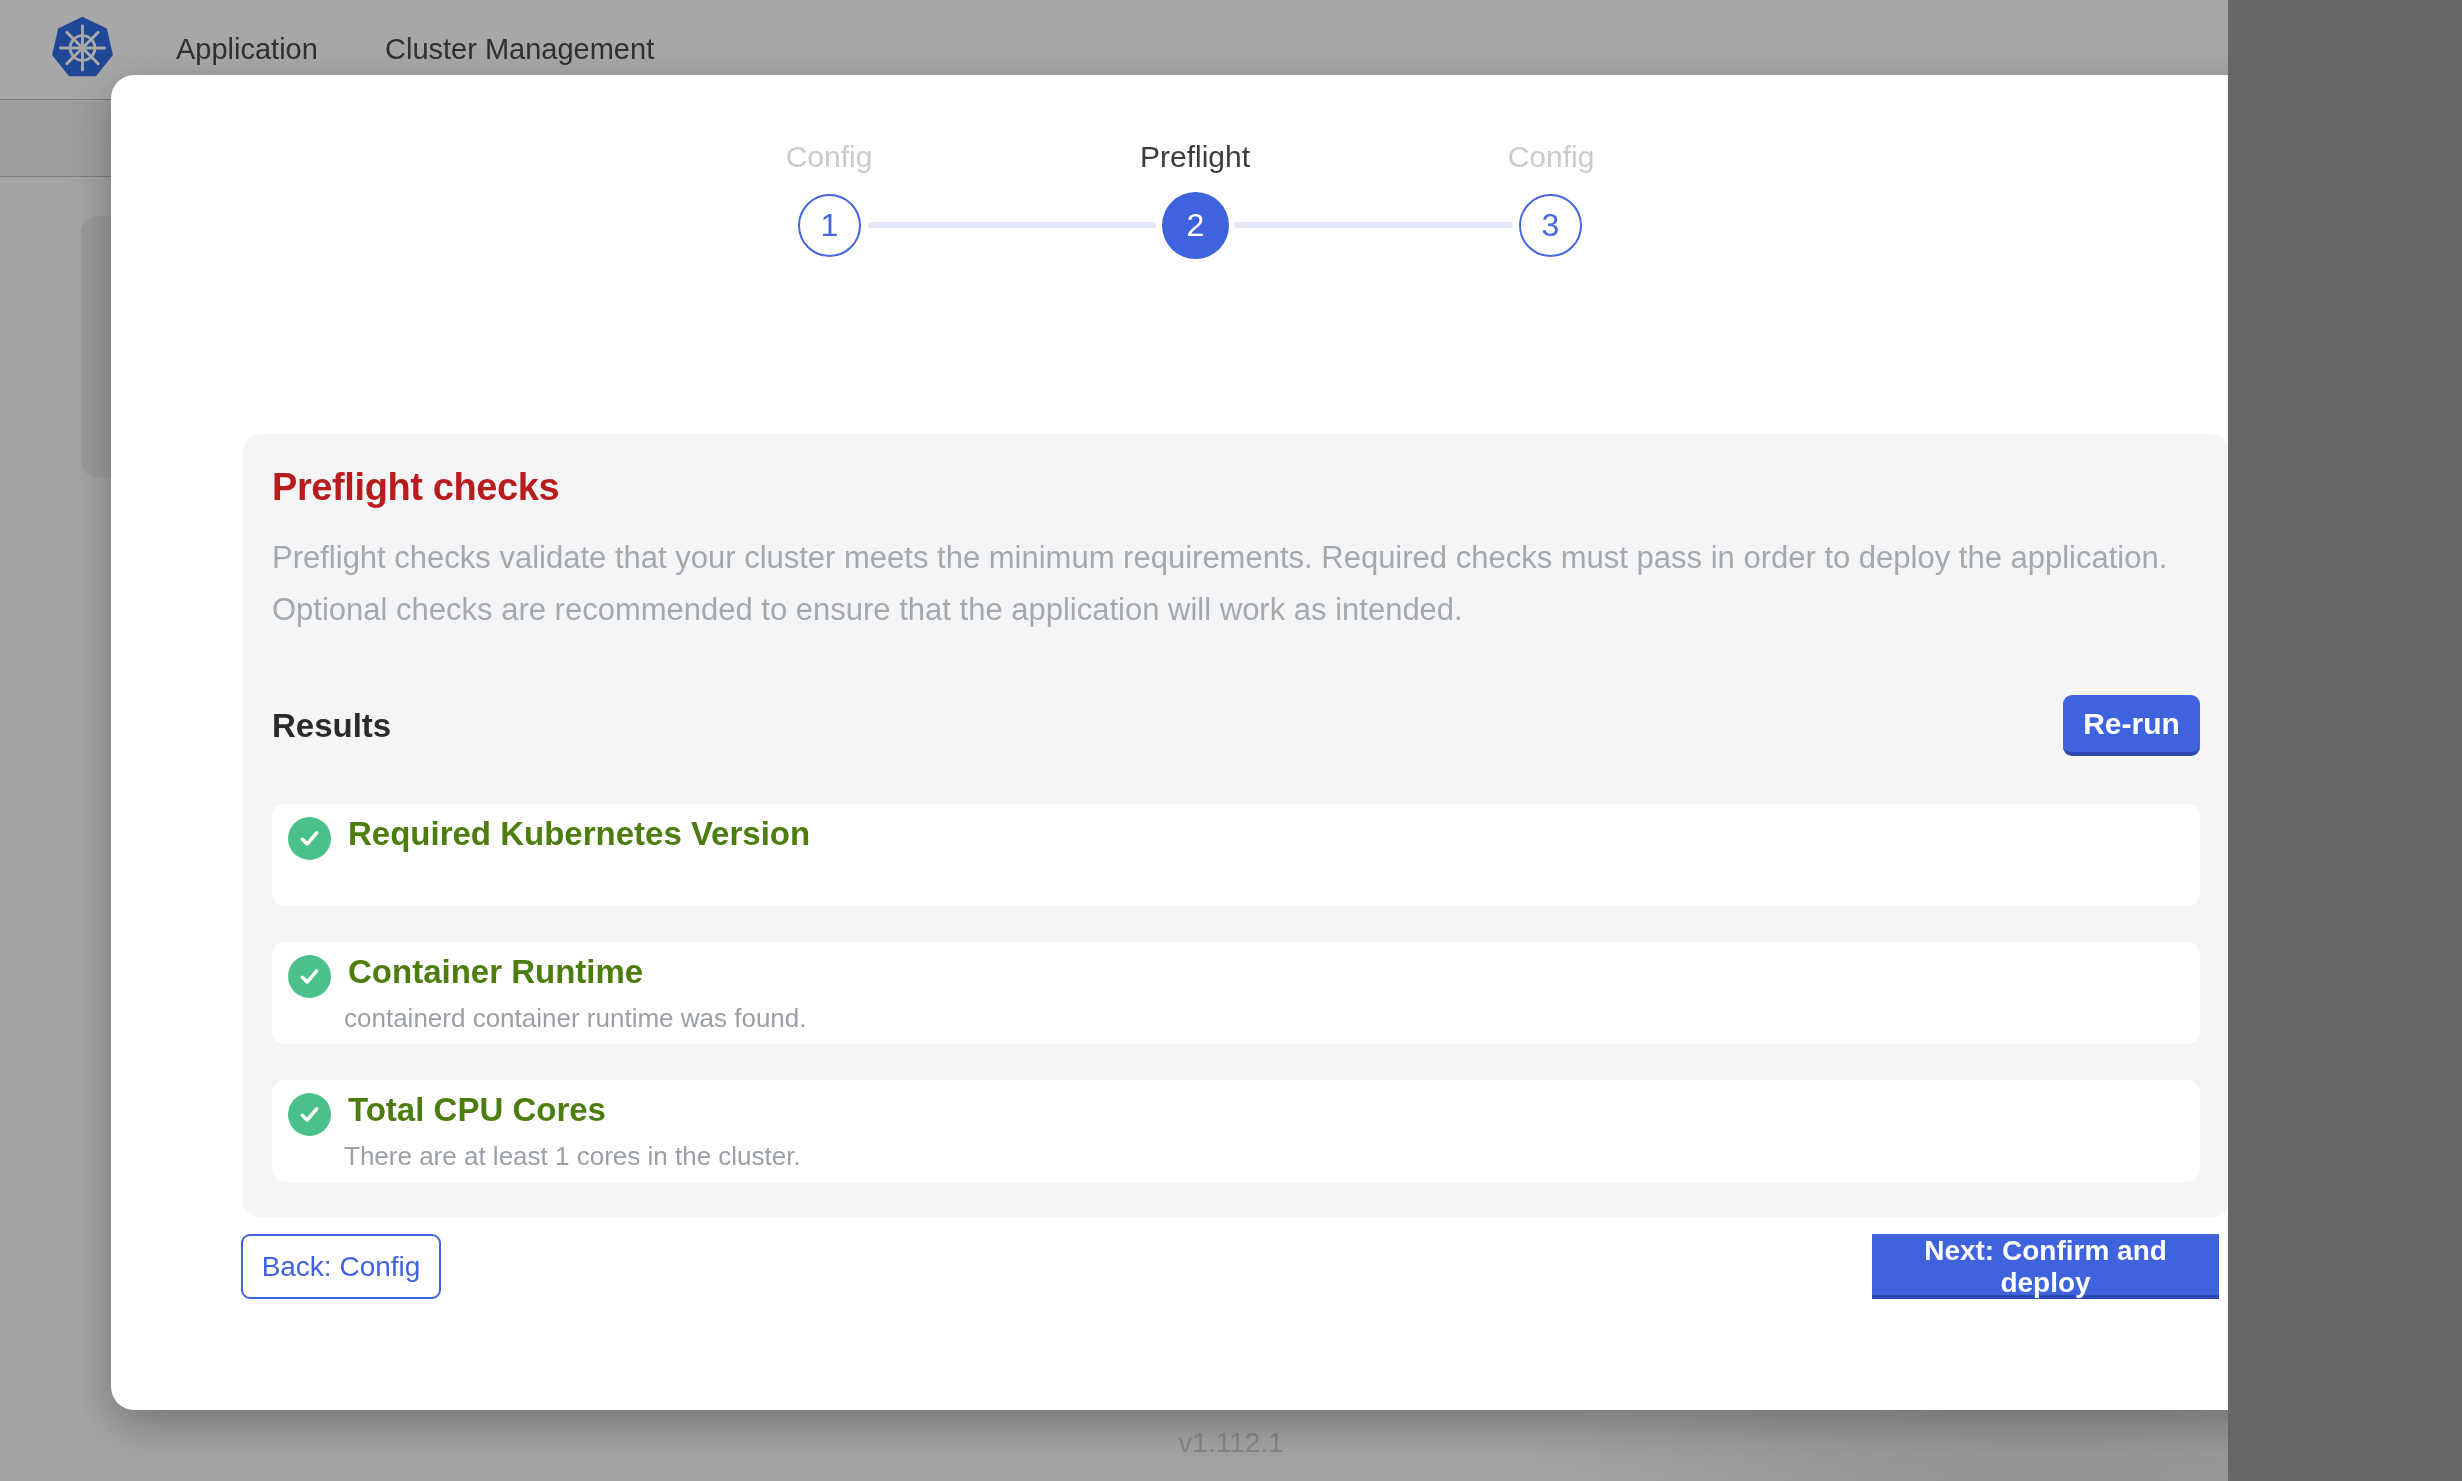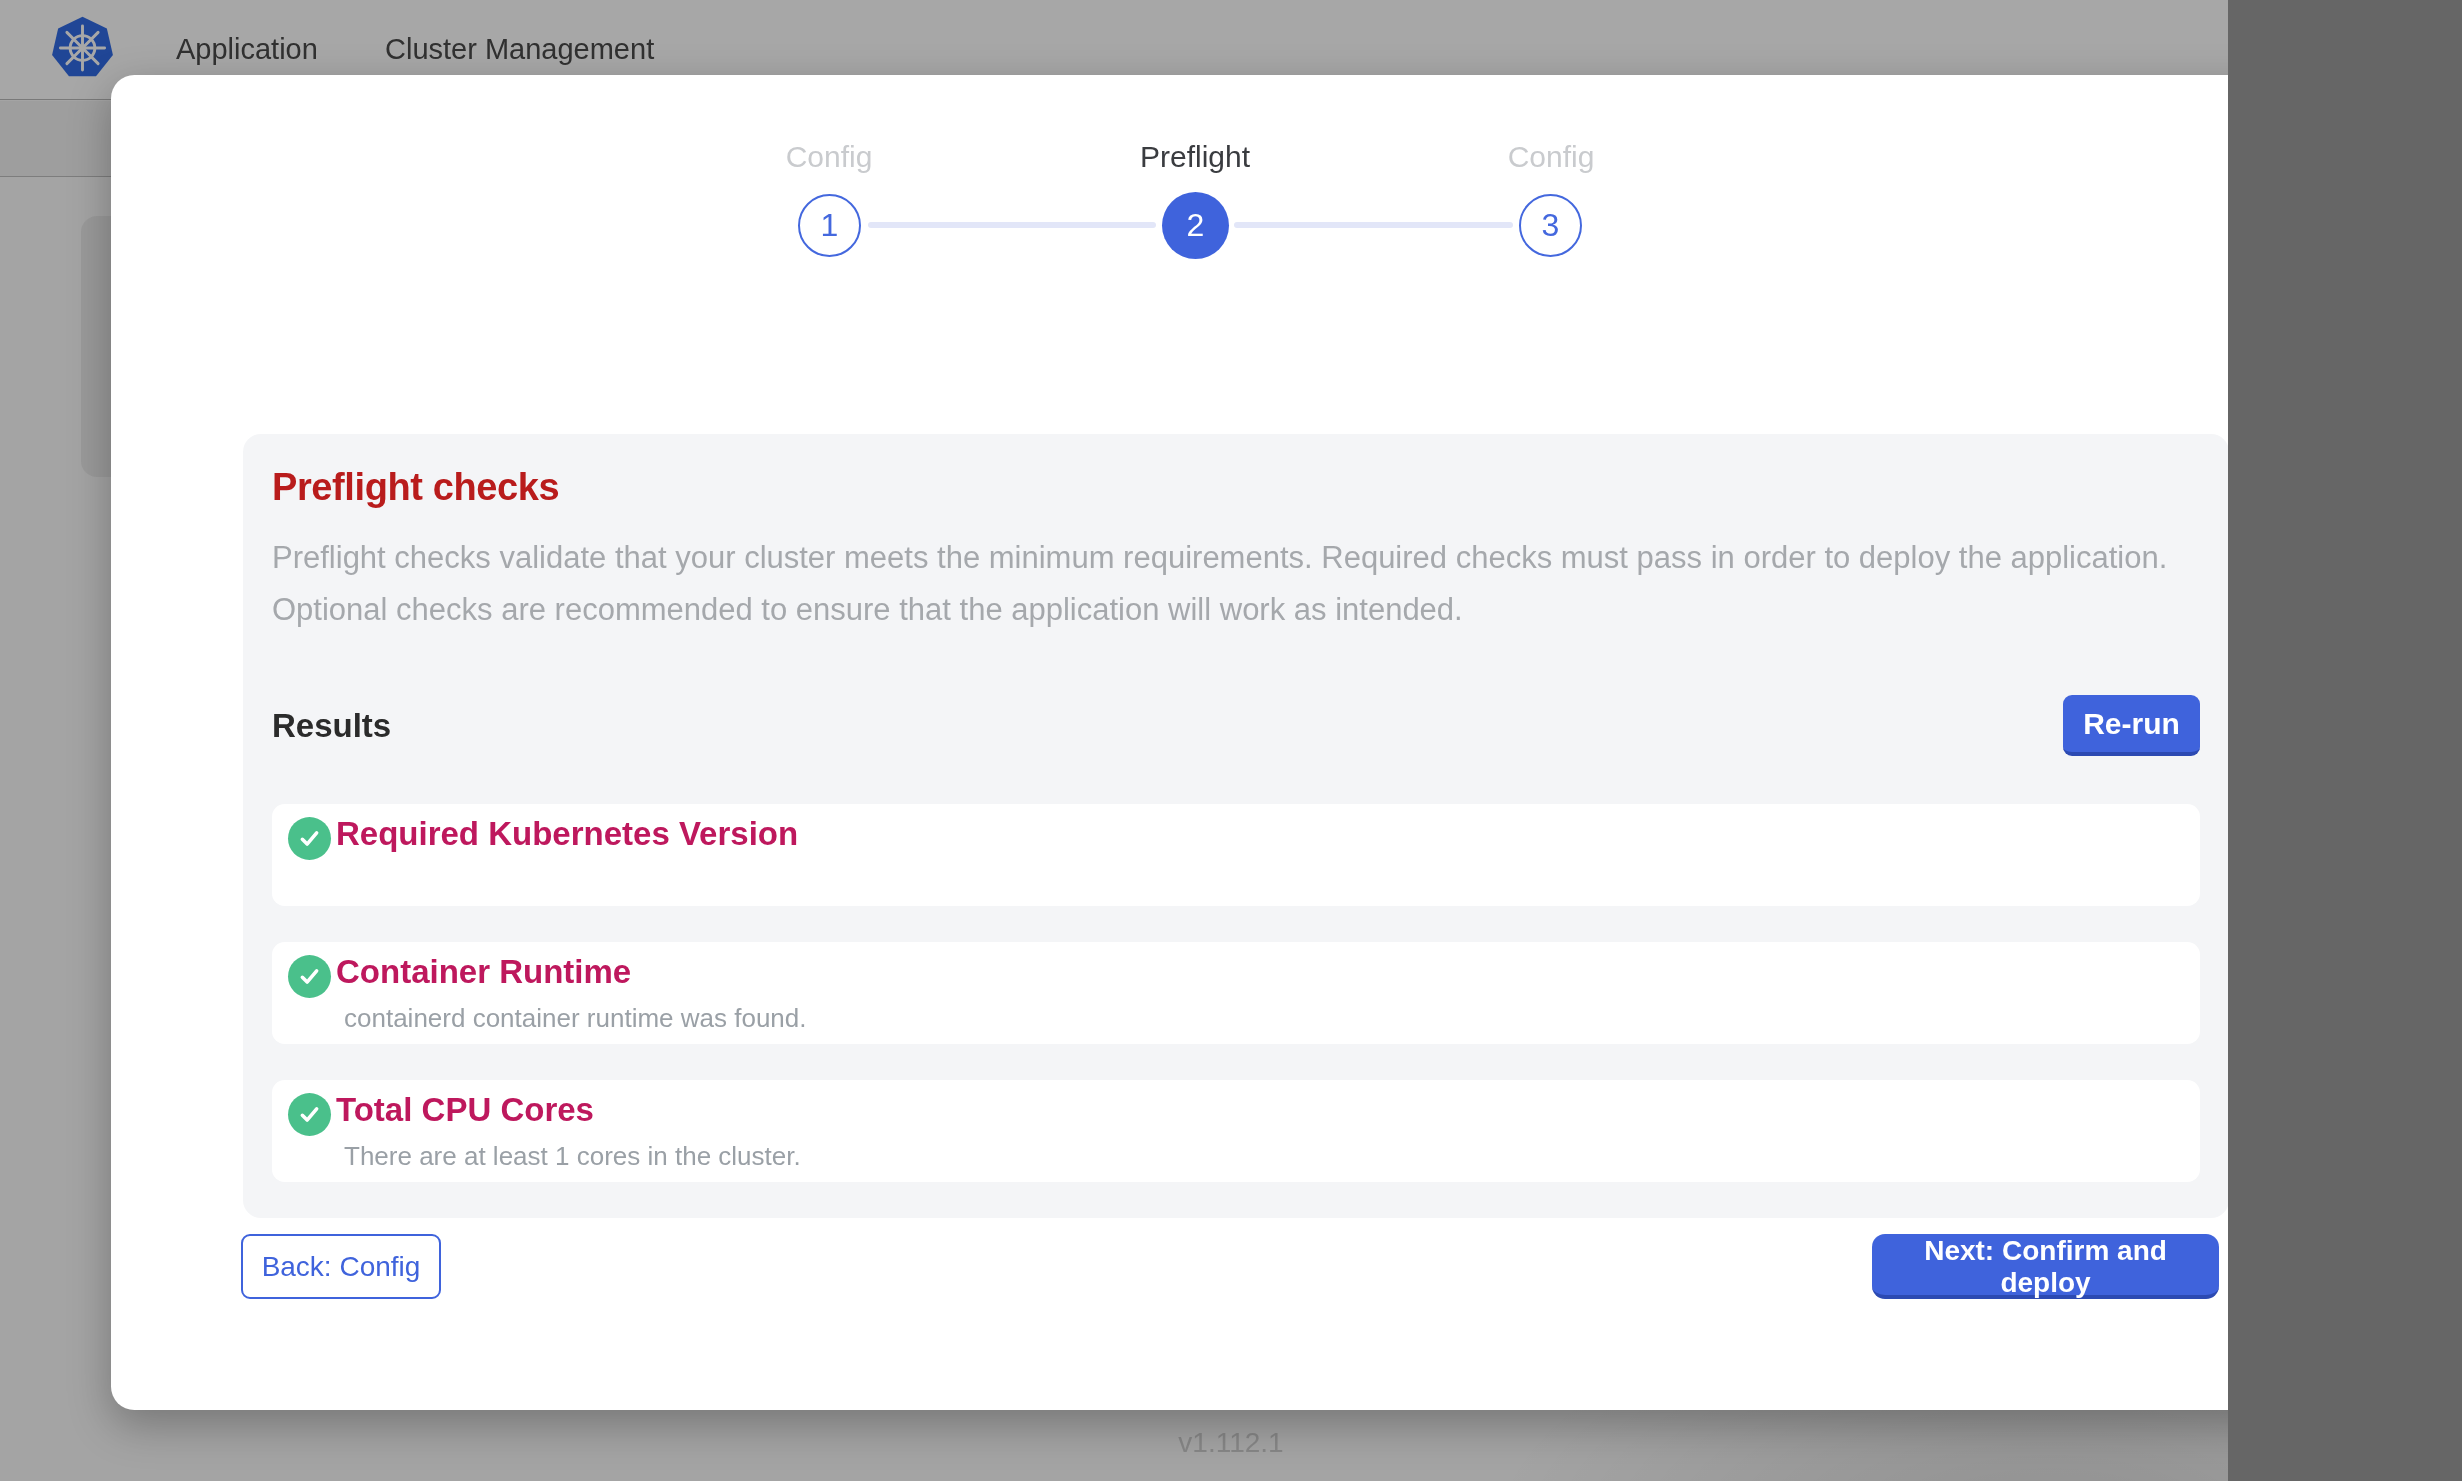--- a/index.html
+++ b/index.html
@@ -63,28 +63,28 @@
   .pf-desc{margin:23.4px 0 0 0;width:1923px;font-size:31px;line-height:52px;color:#a5a8ac;}
   .results-row{margin-top:58px;height:63px;display:flex;align-items:center;justify-content:space-between;}
   .results-title{font-size:33px;font-weight:bold;color:#2b2b2b;}
   .rerun-btn{width:137px;height:61px;background:#3f63dc;border:none;border-bottom:4.5px solid #2c4ab2;
              border-radius:9px;color:#fff;font-size:30px;font-weight:bold;
              font-family:"Liberation Sans",sans-serif;cursor:pointer;box-sizing:border-box;}
   .checks{margin-top:47px;}
   .check-row{position:relative;height:102px;margin-bottom:36px;background:#ffffff;border-radius:12.6px;}
   .check-icon{position:absolute;left:16px;top:12.6px;width:43px;height:43px;border-radius:50%;
               background:#4ac08b;display:flex;align-items:center;justify-content:center;}
-  .check-title{position:absolute;left:64px;top:10.8px;font-size:33px;font-weight:bold;color:#be185d;}
+  .check-title{position:absolute;left:76px;top:10.8px;font-size:33px;font-weight:bold;color:#4d7c0f;}
   .check-desc{position:absolute;left:72px;top:61px;font-size:26px;color:#9aa0a6;}
 
   .back-btn{position:absolute;left:130px;top:1159px;width:200px;height:65px;background:#ffffff;
             border:2.7px solid #3f63dc;border-radius:9px;color:#3f63dc;font-size:28px;font-weight:normal;
             font-family:"Liberation Sans",sans-serif;cursor:pointer;box-sizing:border-box;}
   .next-btn{position:absolute;left:1761px;top:1159px;width:347px;height:65px;background:#3f63dc;
-            border:none;border-bottom:4.5px solid #2c4ab2;border-radius:13px;color:#ffffff;font-size:28px;
+            border:none;border-bottom:4.5px solid #2c4ab2;border-radius:0;color:#ffffff;font-size:28px;
             font-weight:bold;font-family:"Liberation Sans",sans-serif;cursor:pointer;box-sizing:border-box;}
 </style>
 </head>
 <body>
 
 <div class="stage">
 
   <div class="backdrop">
     <header class="topbar">
       <svg class="k8s-logo" viewBox="0 0 100 100">

